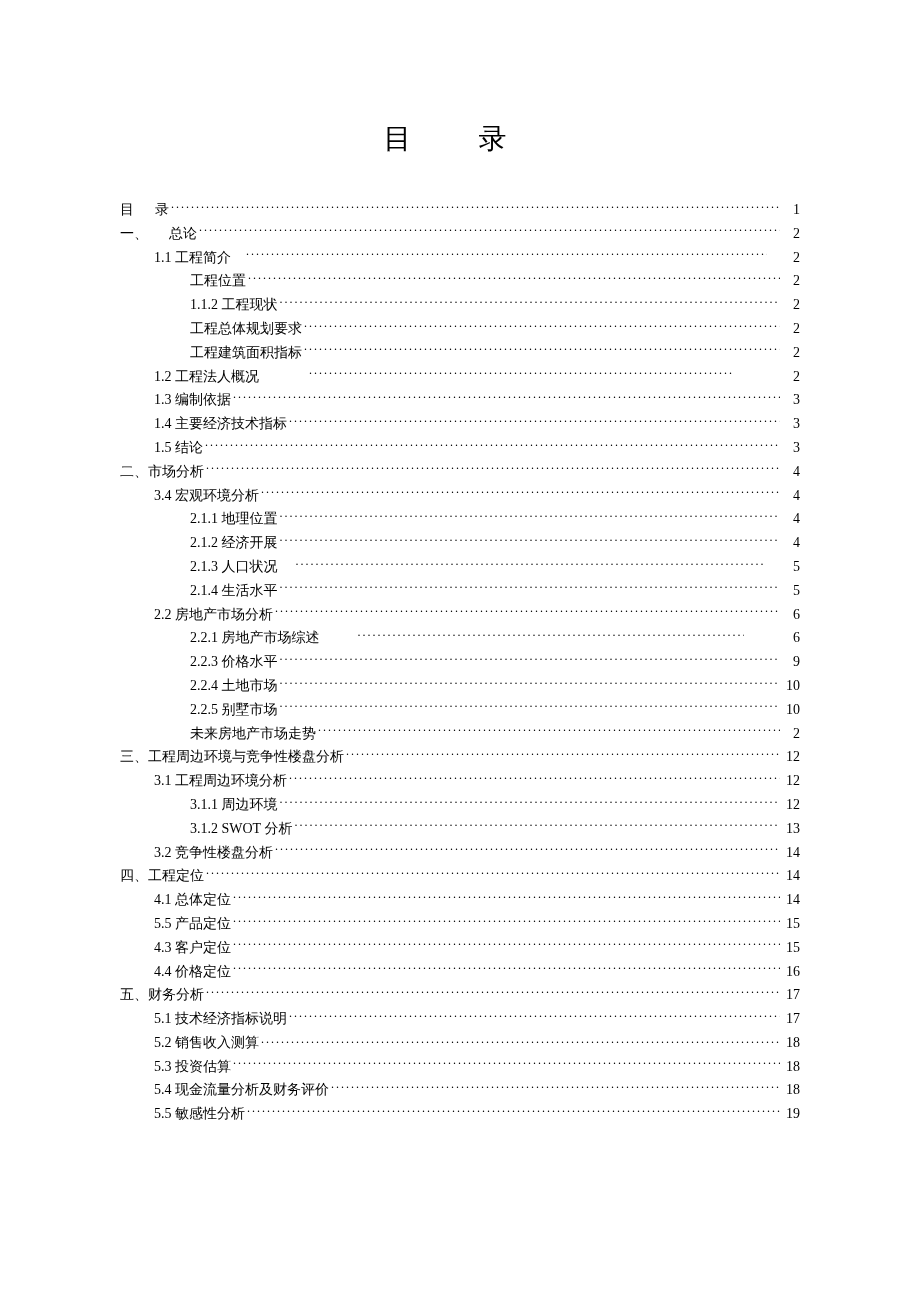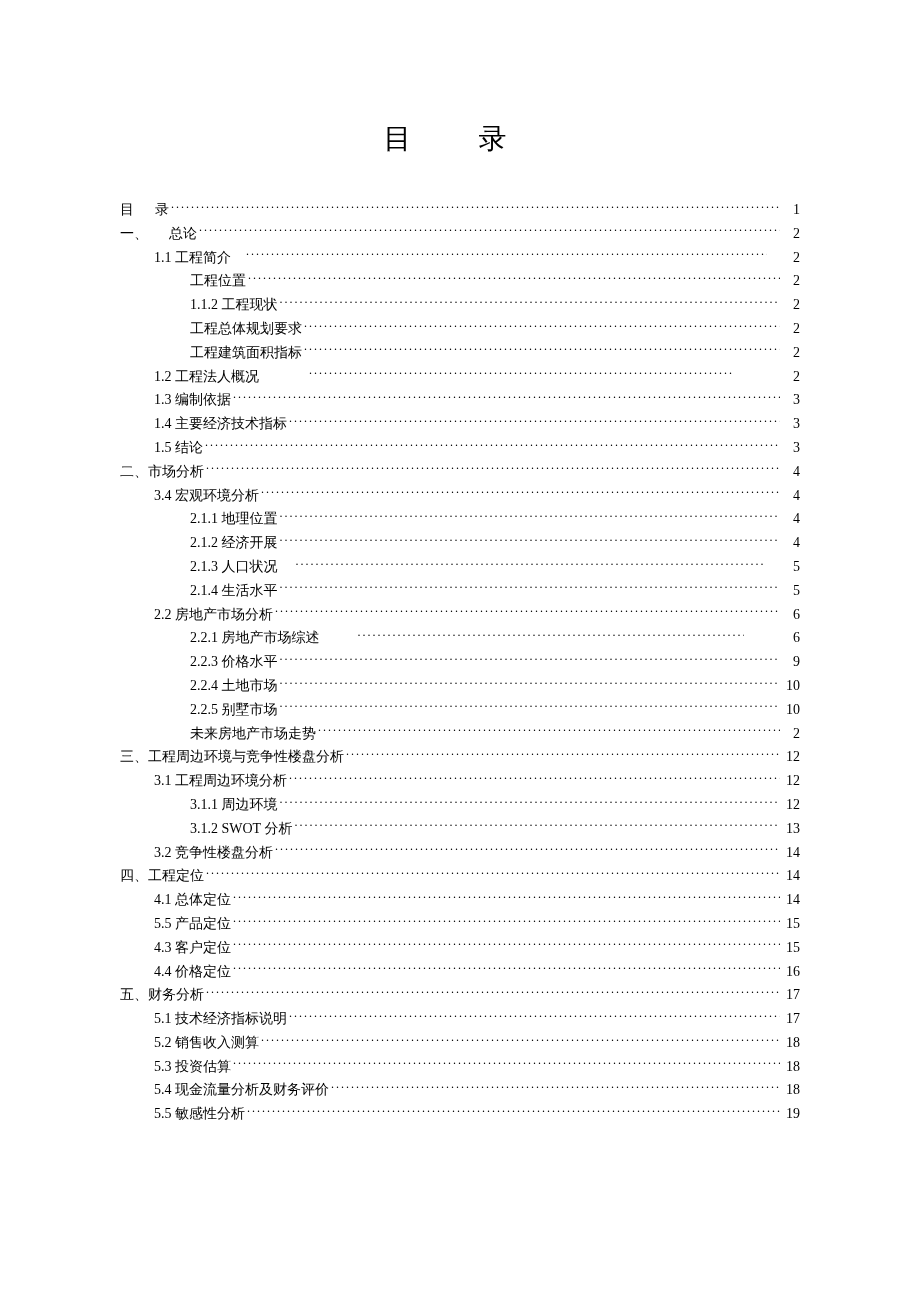--- a/index.html
+++ b/index.html
@@ -232,21 +232,21 @@
     <div class="toc-row" style="padding-left: 0px;">
       <span class="toc-label">五、财务分析</span>
       <span class="toc-leader"></span>
       <span class="toc-page">17</span>
     </div>
     <div class="toc-row" style="padding-left: 34px;">
       <span class="toc-label">5.1  技术经济指标说明</span>
       <span class="toc-leader"></span>
       <span class="toc-page">17</span>
     </div>
-    <div class="toc-row" style="padding-left: 34px;">
+    <div class="toc-row" style="padding-left: 34px; align-items: center;">
       <span class="toc-label">5.2  销售收入测算</span>
       <span class="toc-leader"></span>
       <span class="toc-page">18</span>
     </div>
     <div class="toc-row" style="padding-left: 34px;">
       <span class="toc-label">5.3 投资估算</span>
       <span class="toc-leader"></span>
       <span class="toc-page">18</span>
     </div>
     <div class="toc-row" style="padding-left: 34px;">

